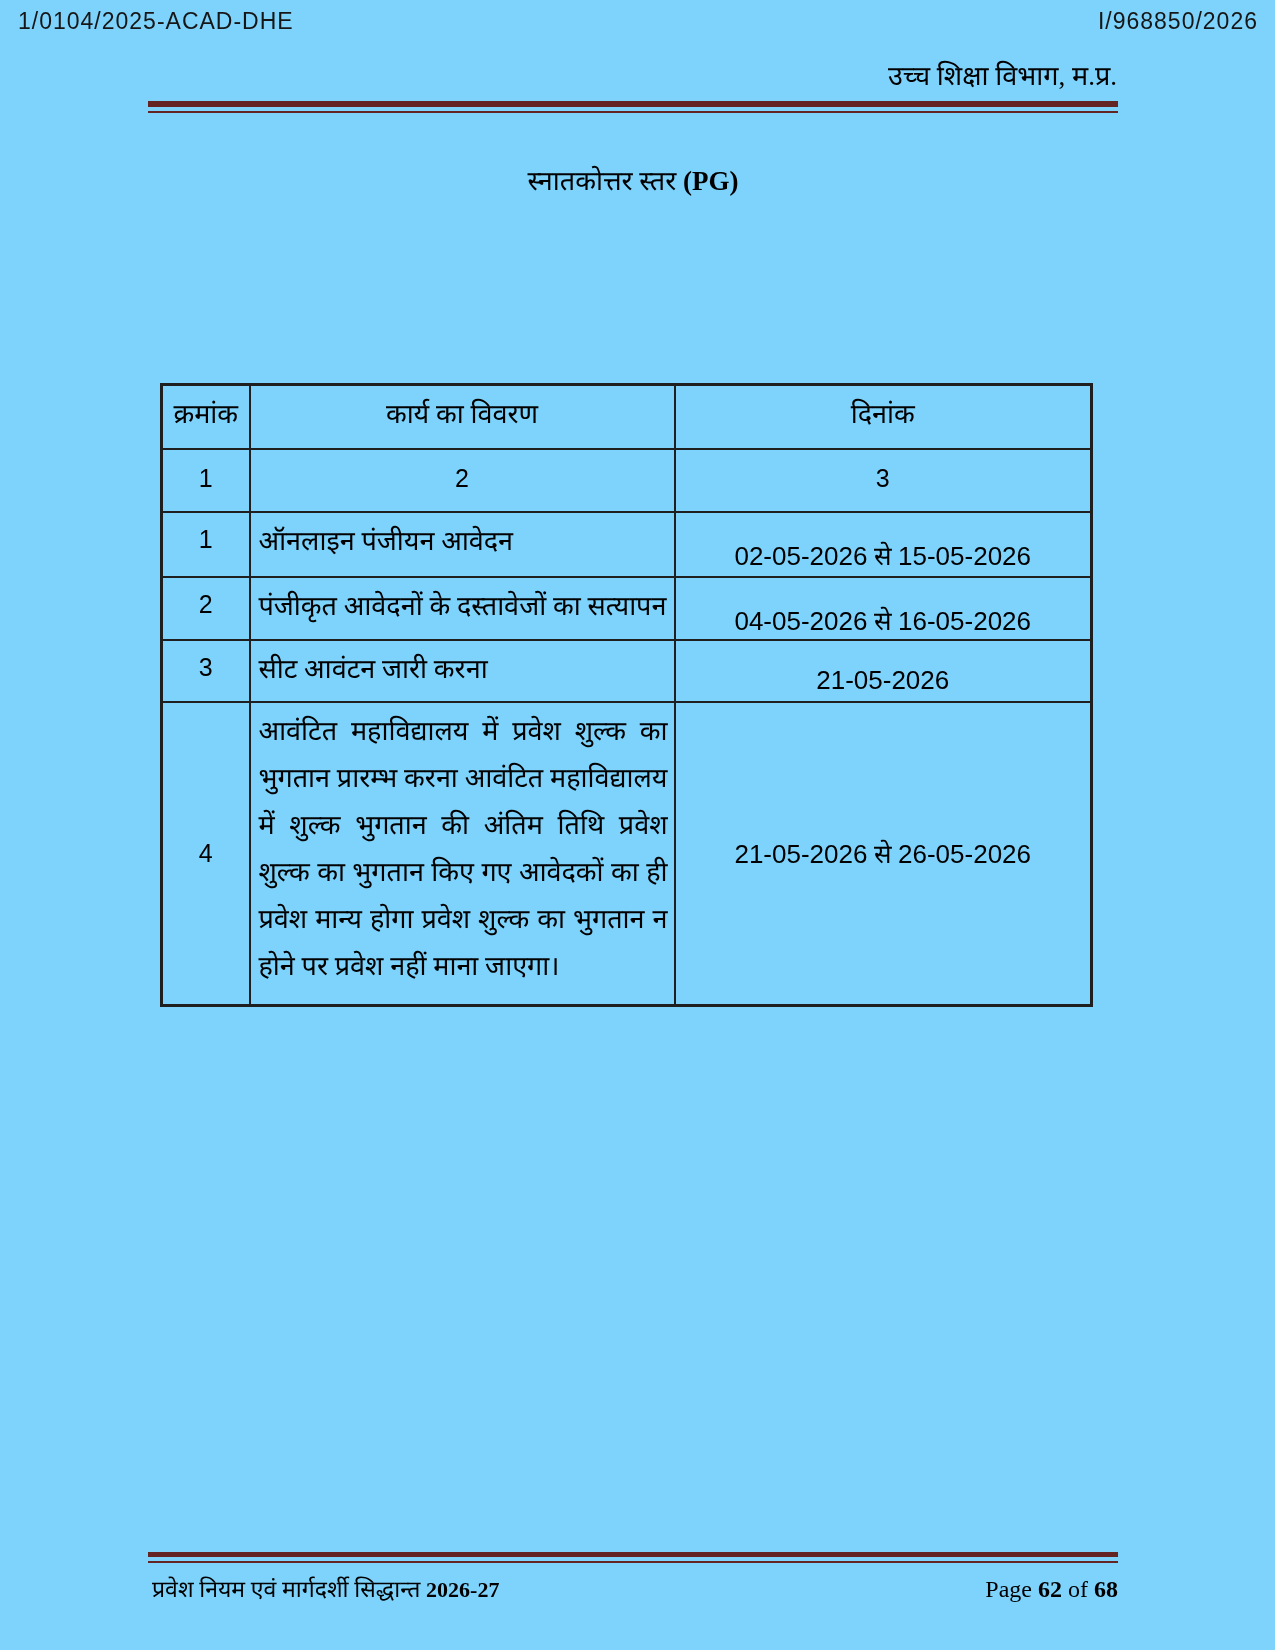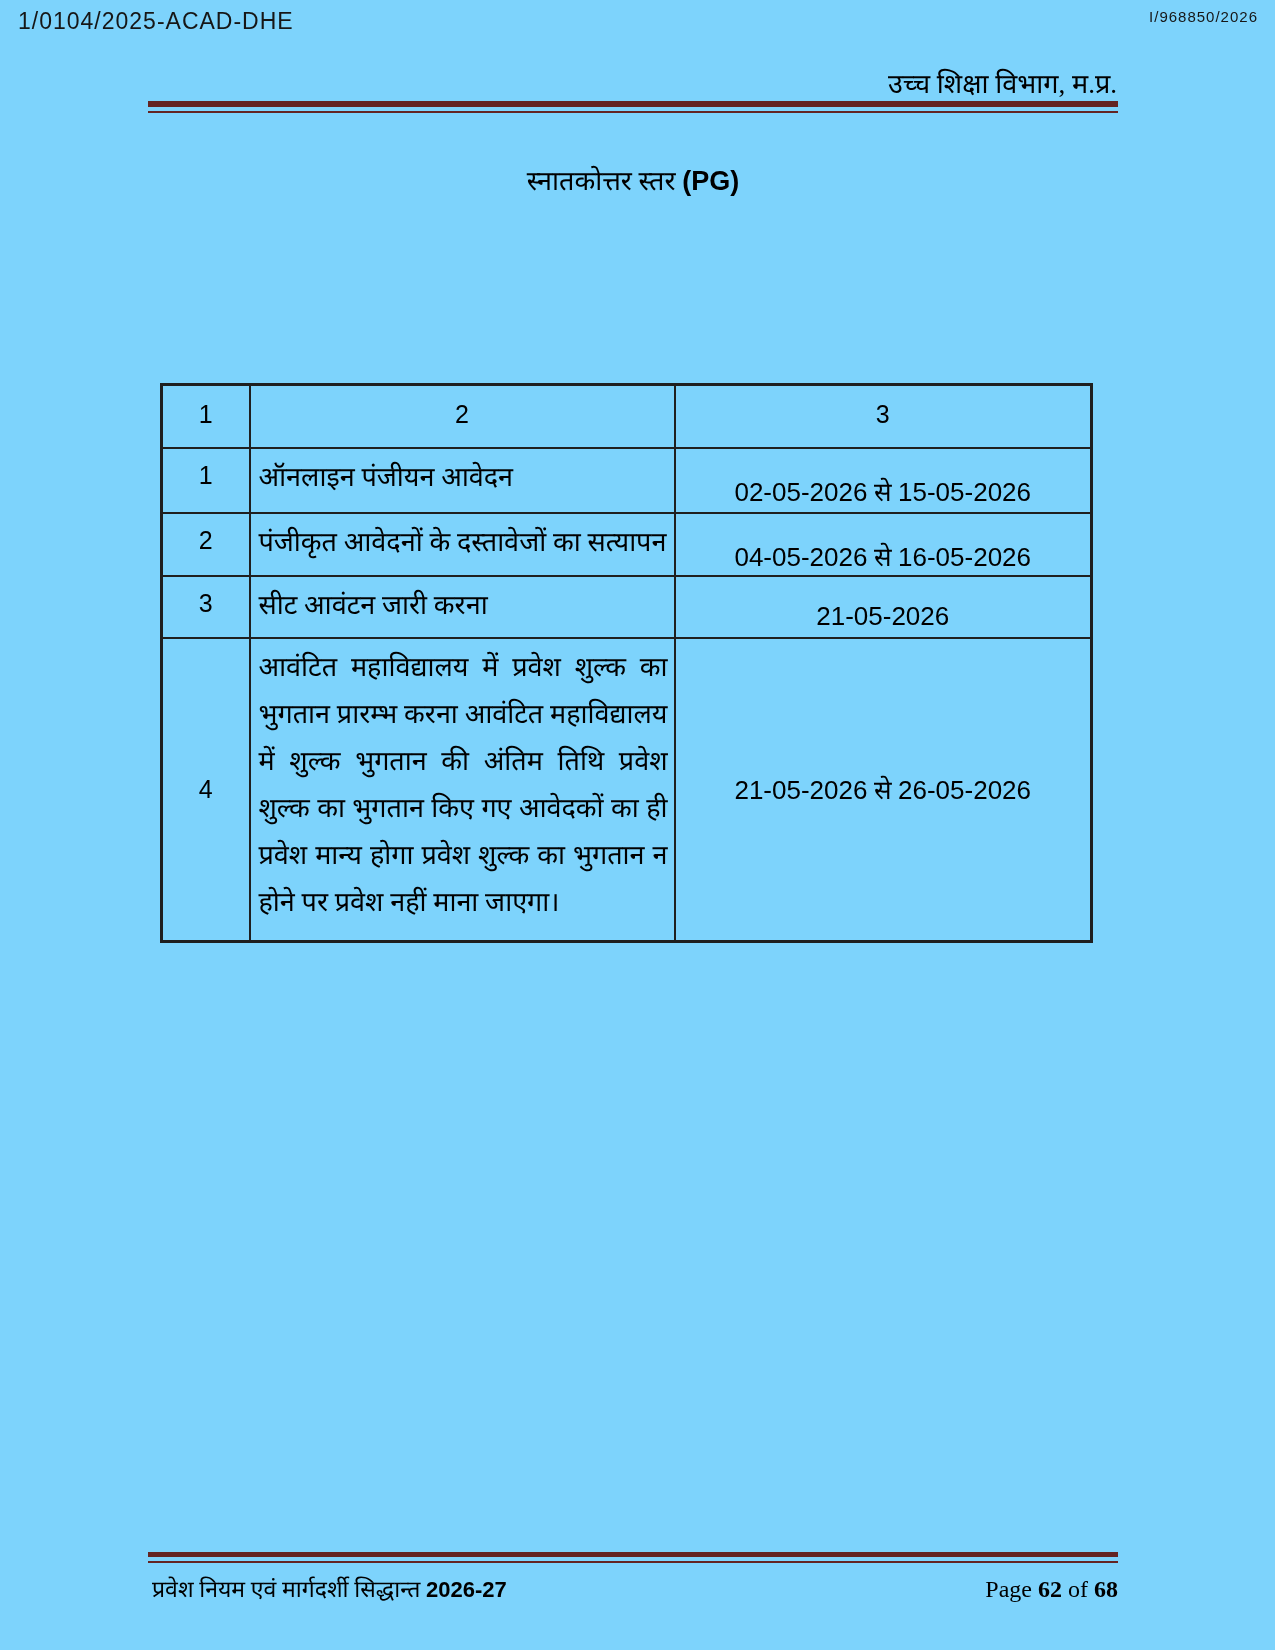--- a/index.html
+++ b/index.html
@@ -17,27 +17,27 @@
   .page{position:relative;width:1275px;height:1650px;background:#7dd3fc;overflow:hidden;}
 
   
   .ref-left{
     position:absolute;top:8px;left:18px;
     font-size:23px;letter-spacing:1px;color:#161616;
     font-family:"Liberation Sans",sans-serif;
   }
   .ref-right{
     position:absolute;top:8px;right:17px;
-    font-size:15px;letter-spacing:1px;color:#161616;
+    font-size:23px;letter-spacing:1px;color:#161616;
     font-family:"Liberation Sans",sans-serif;
     margin-left:7px;
   }
 
   .dept{
-    position:absolute;top:64px;right:158px;
+    position:absolute;top:56px;right:158px;
     font-size:23px;
     font-family:"Liberation Serif","DejaVu Serif",serif;
   }
 
   .rule{
     position:absolute;left:148px;width:970px;
     border-top:6px solid var(--rule-maroon);
     border-bottom:2px solid var(--rule-maroon);
     height:12px;
   }
@@ -48,21 +48,21 @@
   .titles{
     position:absolute;top:162px;left:148px;width:970px;
     text-align:center;
     font-family:"Liberation Serif","DejaVu Serif",serif;
   }
   .title-line{
     font-size:30px;line-height:38px;margin-bottom:17px;
     font-weight:500;
   }
   .latin-bold{
-    font-family:Liberation Sans, sans-serif;font-weight:700;
+    font-family:Liberation Serif, serif;font-weight:700;
   }
 
   
   table.schedule{
     position:absolute;top:383px;left:160px;width:930px;
     border-collapse:collapse;table-layout:fixed;
     border:3px solid var(--table-border);
   }
   table.schedule col.c1{width:88px;}
   table.schedule col.c2{width:425px;}
@@ -135,20 +135,25 @@
     <div class="title-line hindi"><span>स्नातकोत्तर स्तर </span><span class="latin-bold">(PG)</span></div>
   </div>
 
   <table class="schedule">
     <colgroup>
         <col class="c1">
         <col class="c2">
         <col class="c3">
       </colgroup>
     <thead>
+      <tr class="hdr-row">
+        <th class="hindi">क्रमांक</th>
+        <th class="hindi">कार्य का विवरण</th>
+        <th class="hindi">दिनांक</th>
+      </tr>
       <tr class="num-row">
         <td>1</td>
         <td>2</td>
         <td>3</td>
       </tr>
     </thead>
     <tbody>
       <tr class="r1">
         <td class="sno">1</td>
         <td class="activity hindi">ऑनलाइन पंजीयन आवेदन</td>

